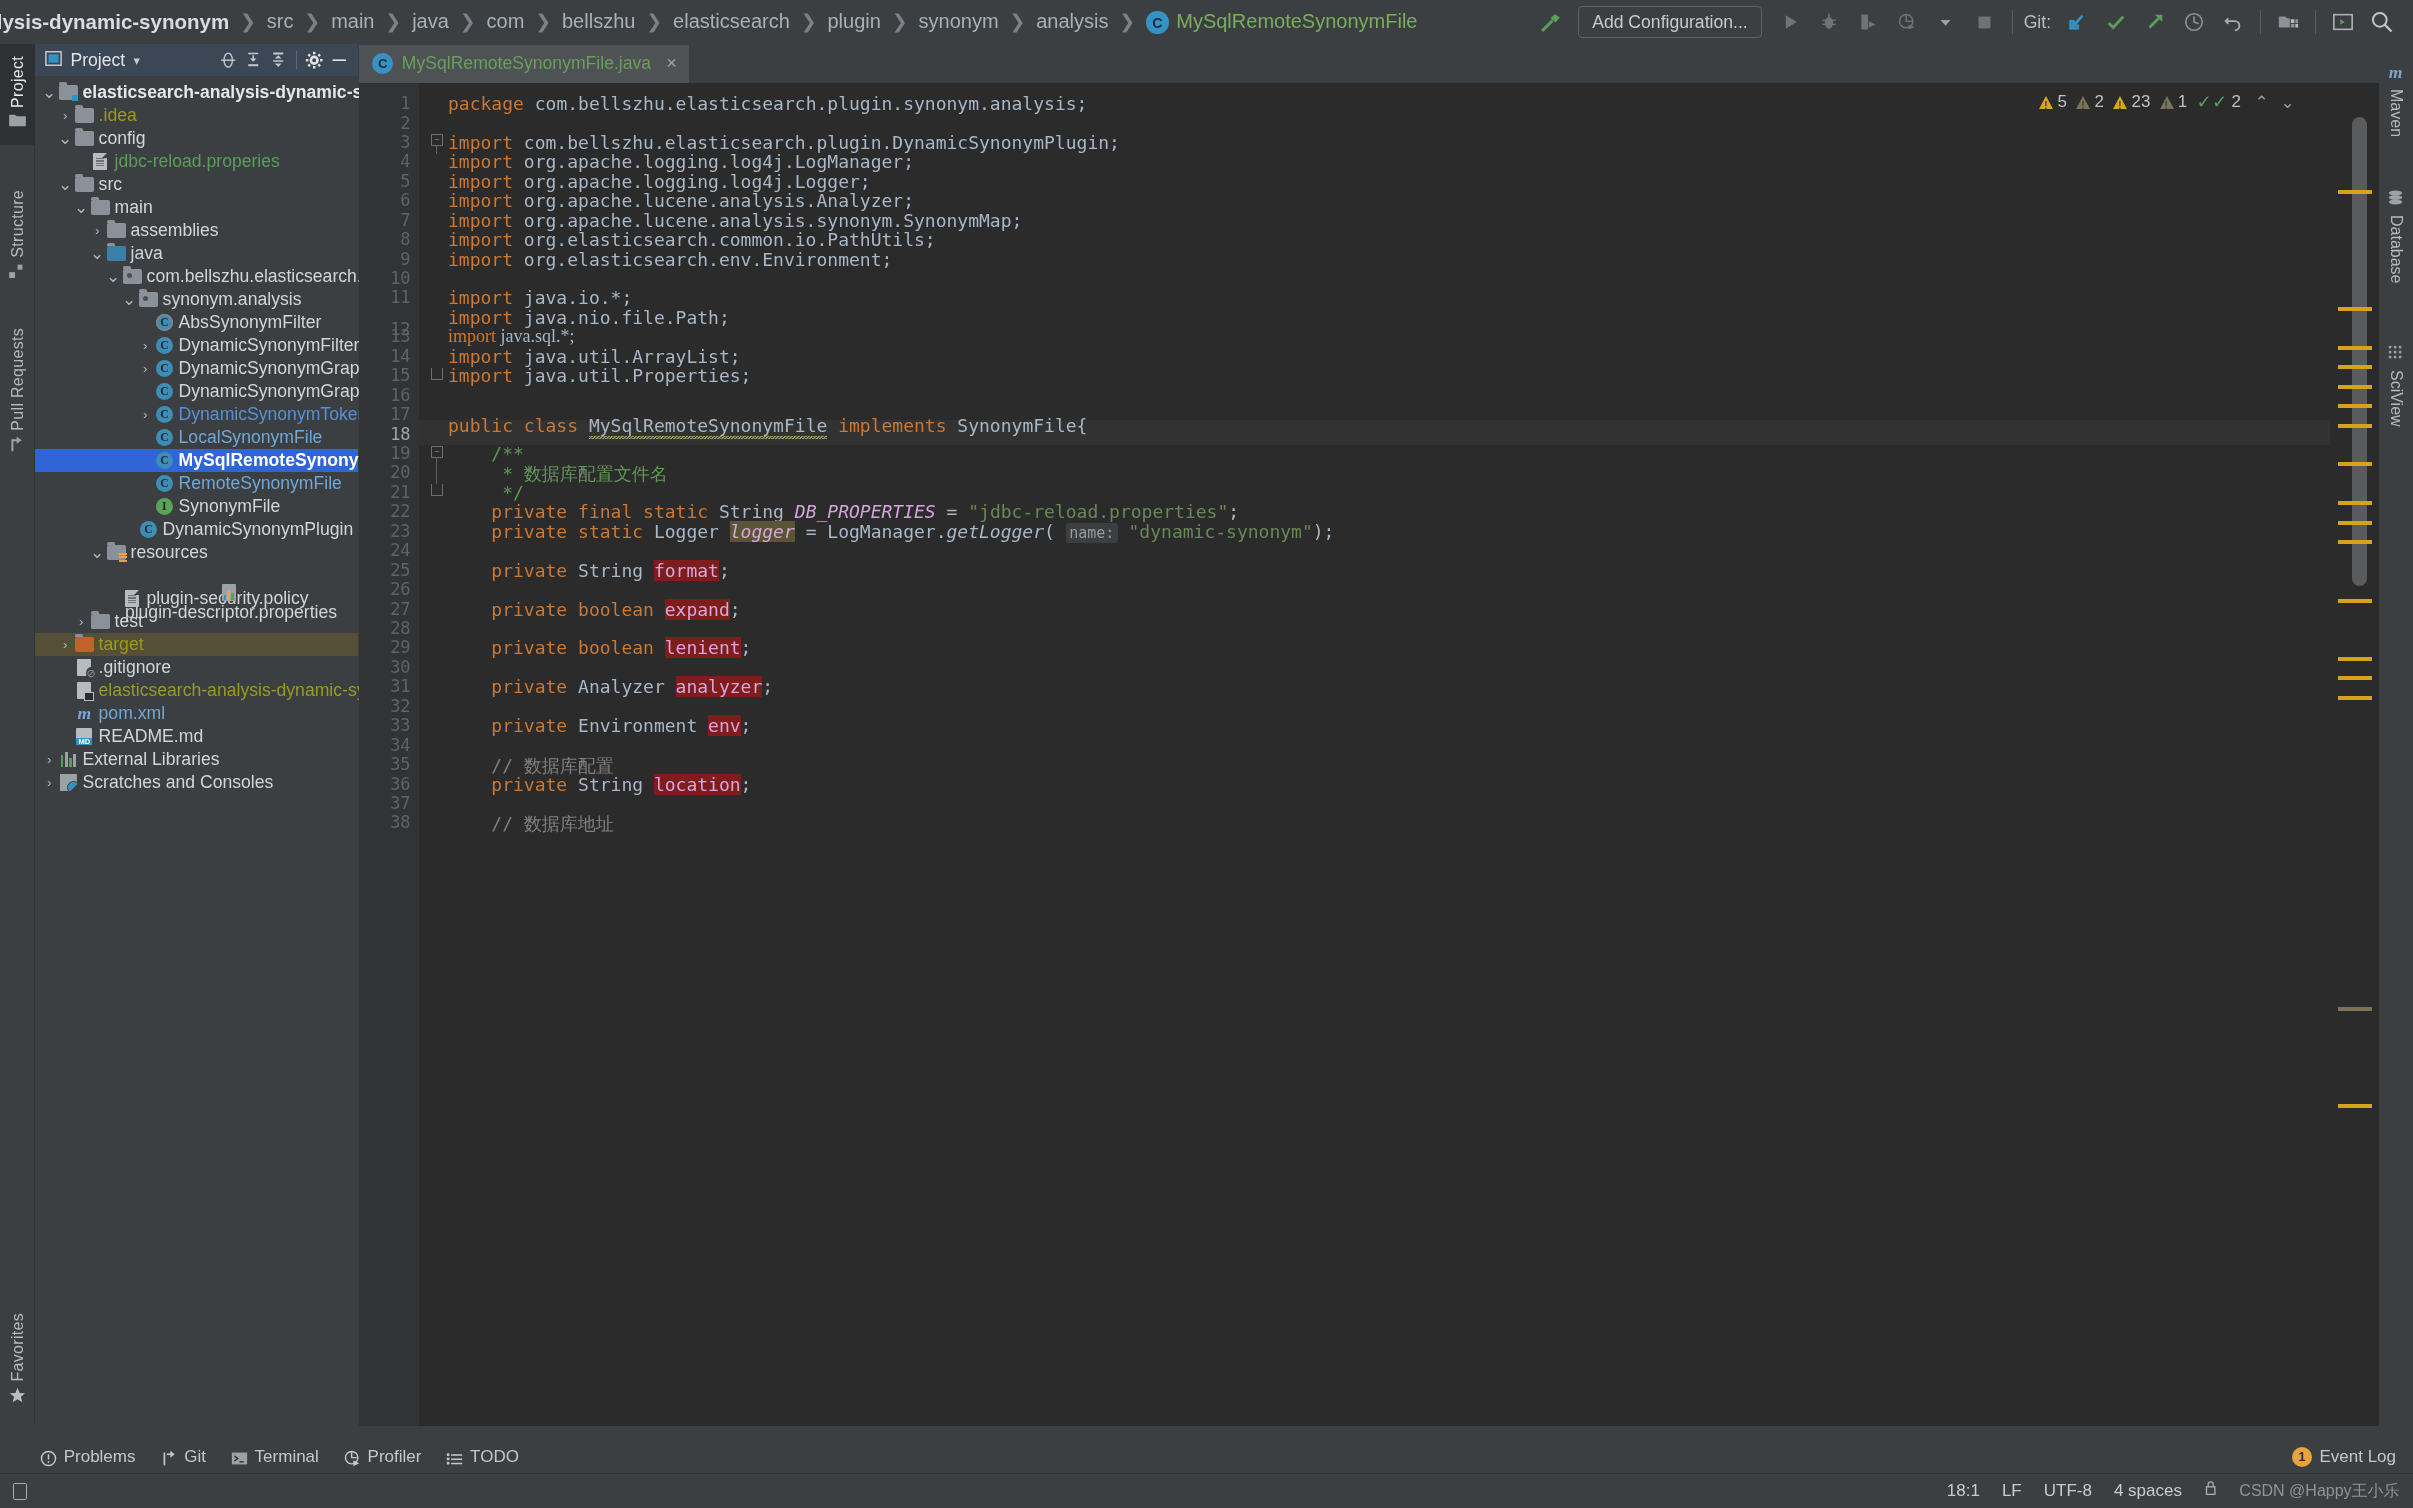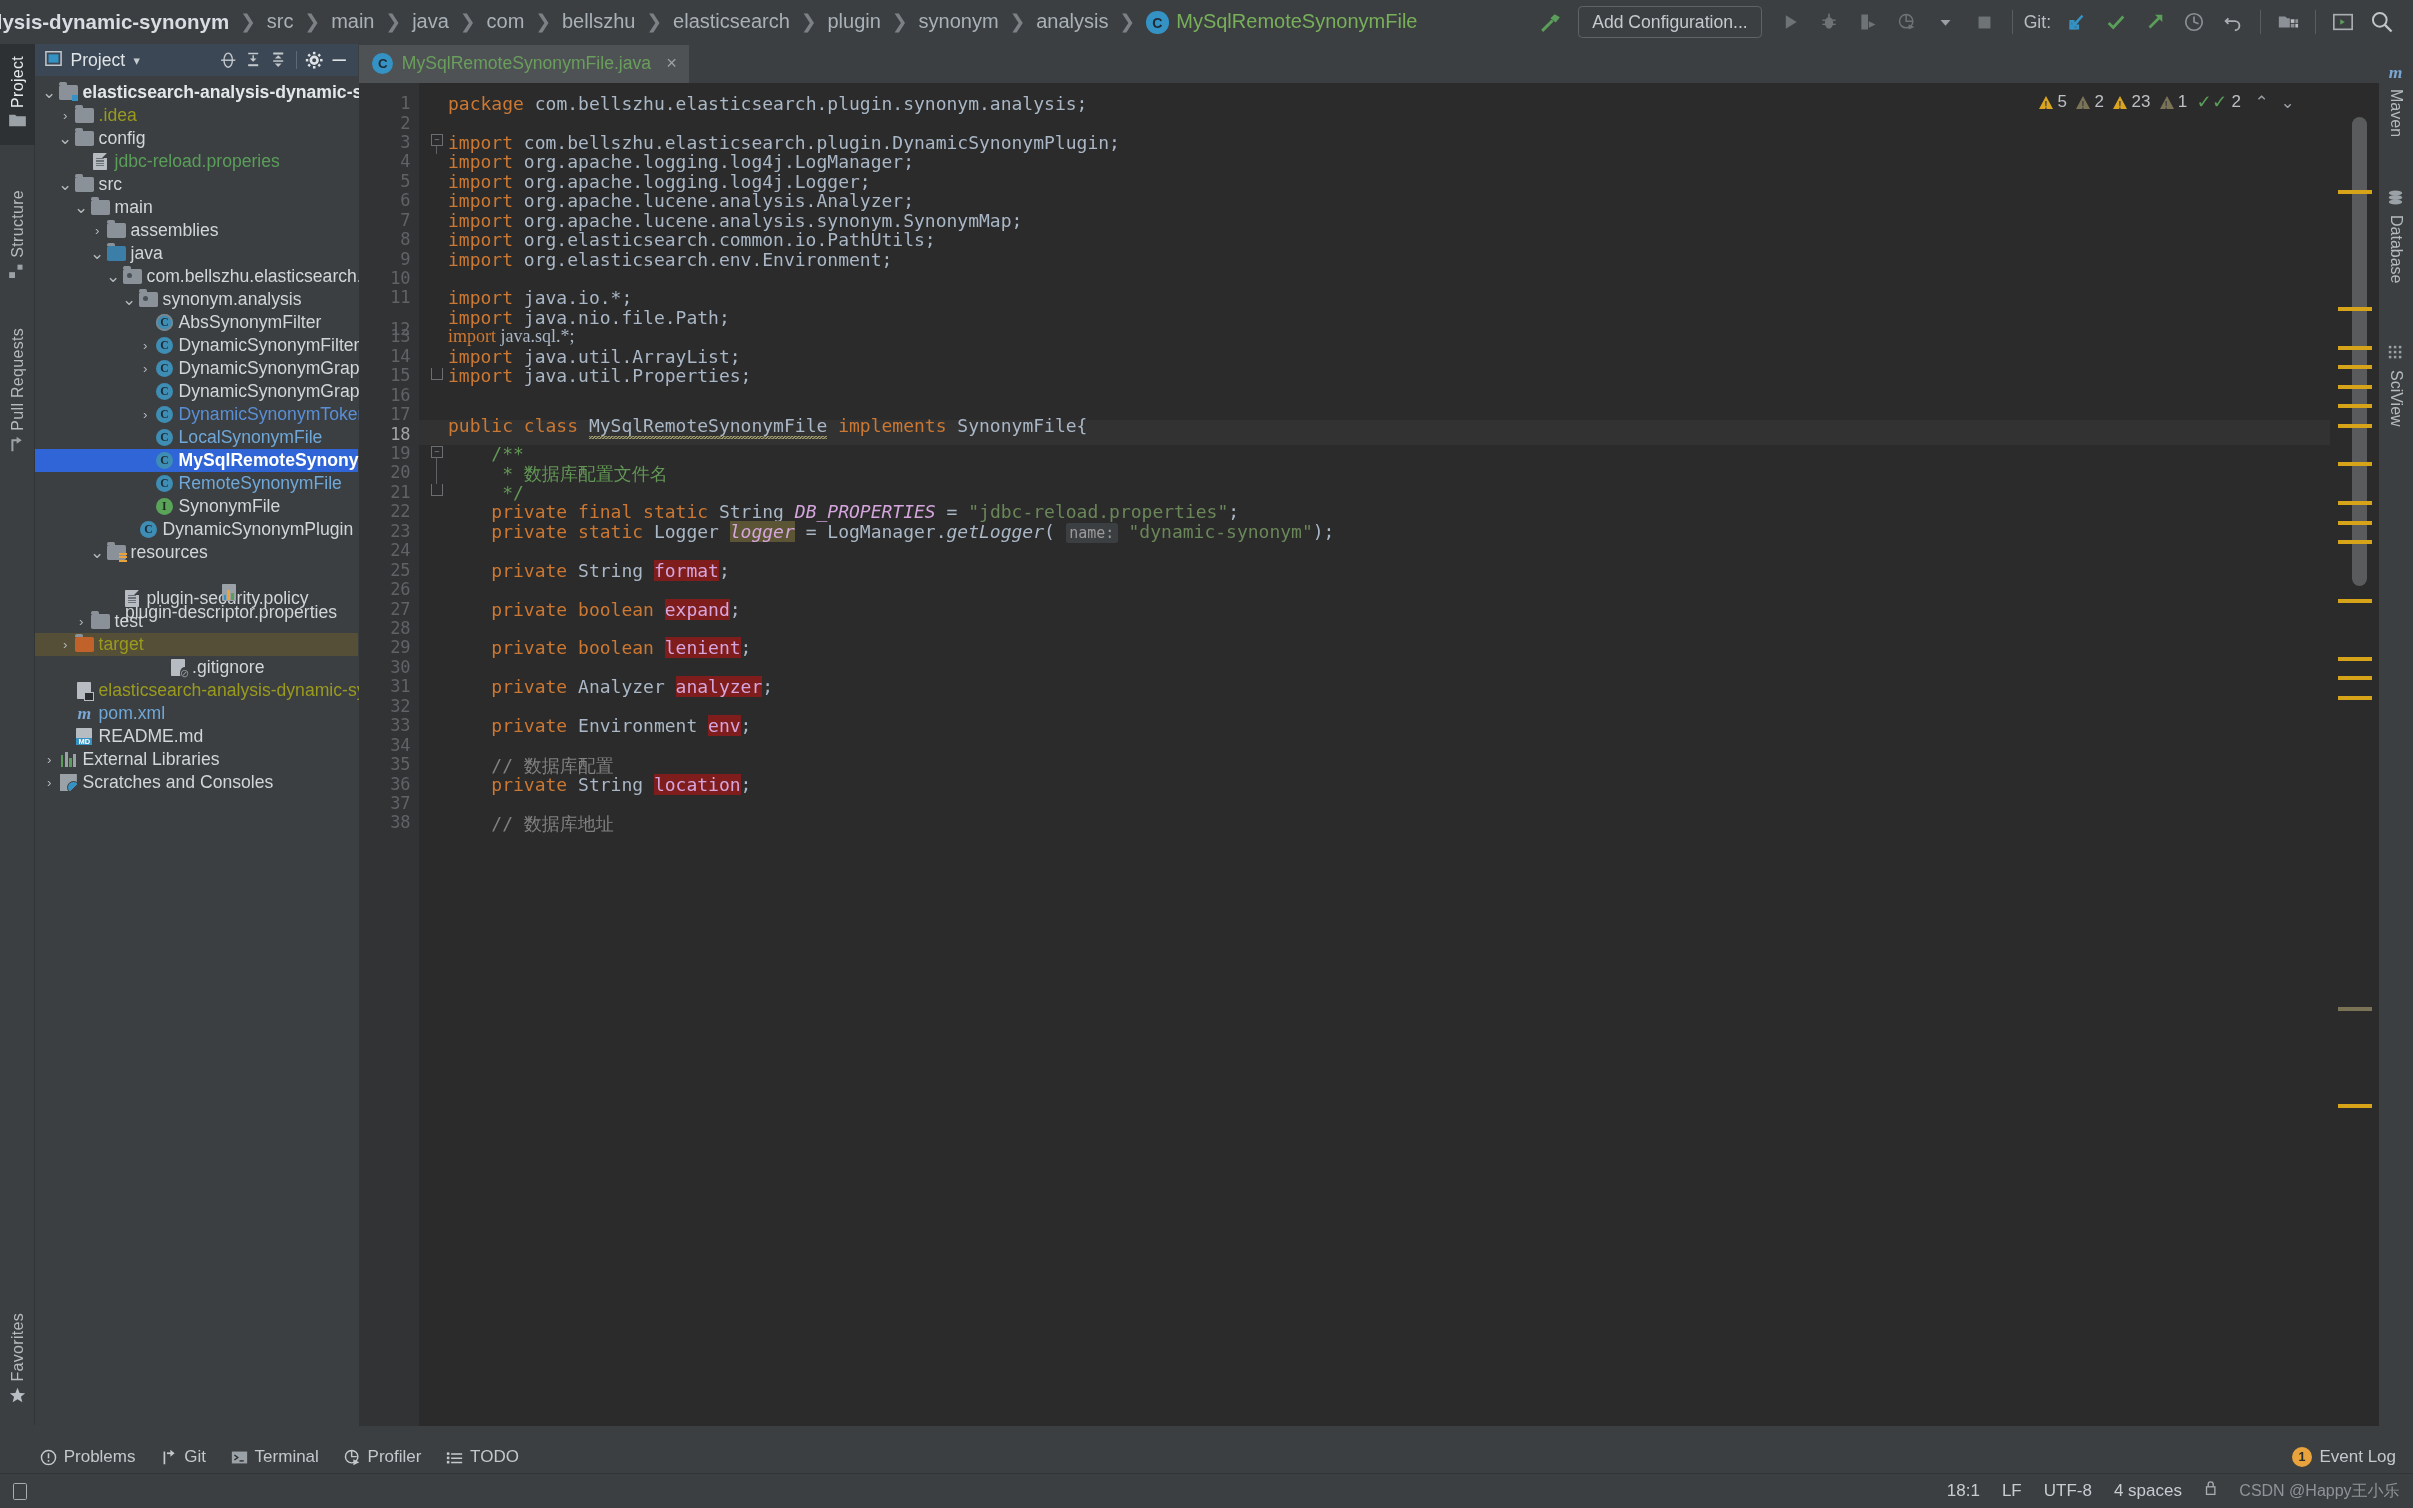--- a/index.html
+++ b/index.html
@@ -220,21 +220,21 @@
   .mk.gray { background: #7a7355; }
   .sbthumb {
     position: absolute; right: 11.7px; width: 15px; border-radius: 7.5px; background: #595b5d;
   }
 
   
   .toolwin {
     position: absolute; left: 0; bottom: 35px; width: 2413px; height: 32px;
     background: #3c3f41; display: flex; align-items: center; padding-left: 40px;
   }
-  .twitem { display: flex; align-items: center; color: #c3c8cc; font-size: 17px; margin-right: 25px; }
+  .twitem { display: flex; align-items: flex-end; color: #c3c8cc; font-size: 17px; margin-right: 25px; }
   .twitem .ico { margin-right: 6.7px; display: flex; align-items: center; }
   .eventlog { margin-left: auto; display: flex; align-items: center; padding-right: 17px; }
   .badge1 {
     width: 20px; height: 20px; border-radius: 50%; background: #e8a33d; color: #2b2b2b;
     font-size: 12.6px; font-weight: bold; display:flex; align-items:center; justify-content:center;
     margin-right: 7.5px;
   }
   .statusbar {
     position: absolute; left: 0; bottom: 0; width: 2413px; height: 35px;
     background: #3c3f41; display: flex; align-items: center; padding: 0 13.4px;
@@ -687,21 +687,21 @@
           </span>
           <span class="tlabel">test</span>
         </div>
         <div class="trow hl" style="padding-left: 21px;">
           <span class="chev">›</span>
           <span class="tico">
             <span class="fi orange"></span>
           </span>
           <span class="tlabel yellow">target</span>
         </div>
-        <div class="trow" style="padding-left: 21px; justify-content: center;">
+        <div class="trow" style="padding-left: 21px;">
           <span class="chev"></span>
           <span class="tico">
             <span class="gitign"></span>
           </span>
           <span class="tlabel">.gitignore</span>
         </div>
         <div class="trow" style="padding-left: 21px;">
           <span class="chev"></span>
           <span class="tico">
             <span class="imlico"></span>

